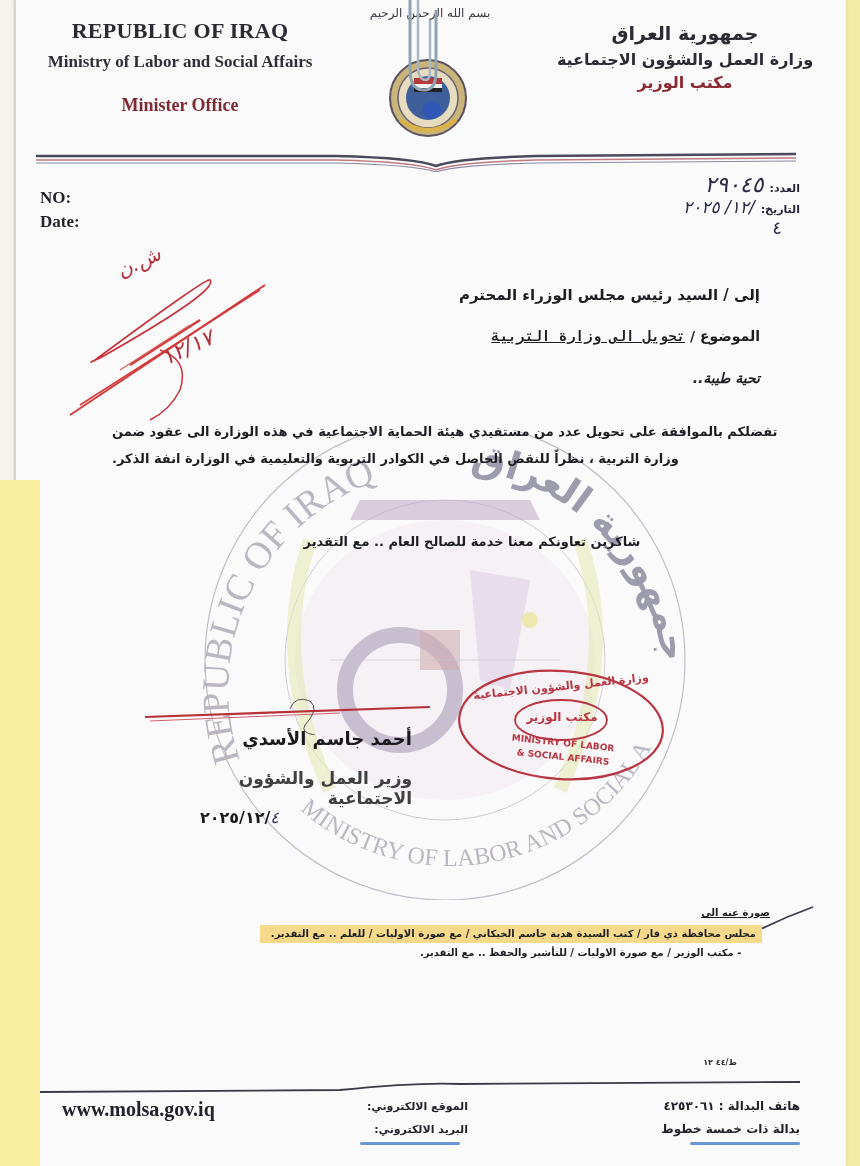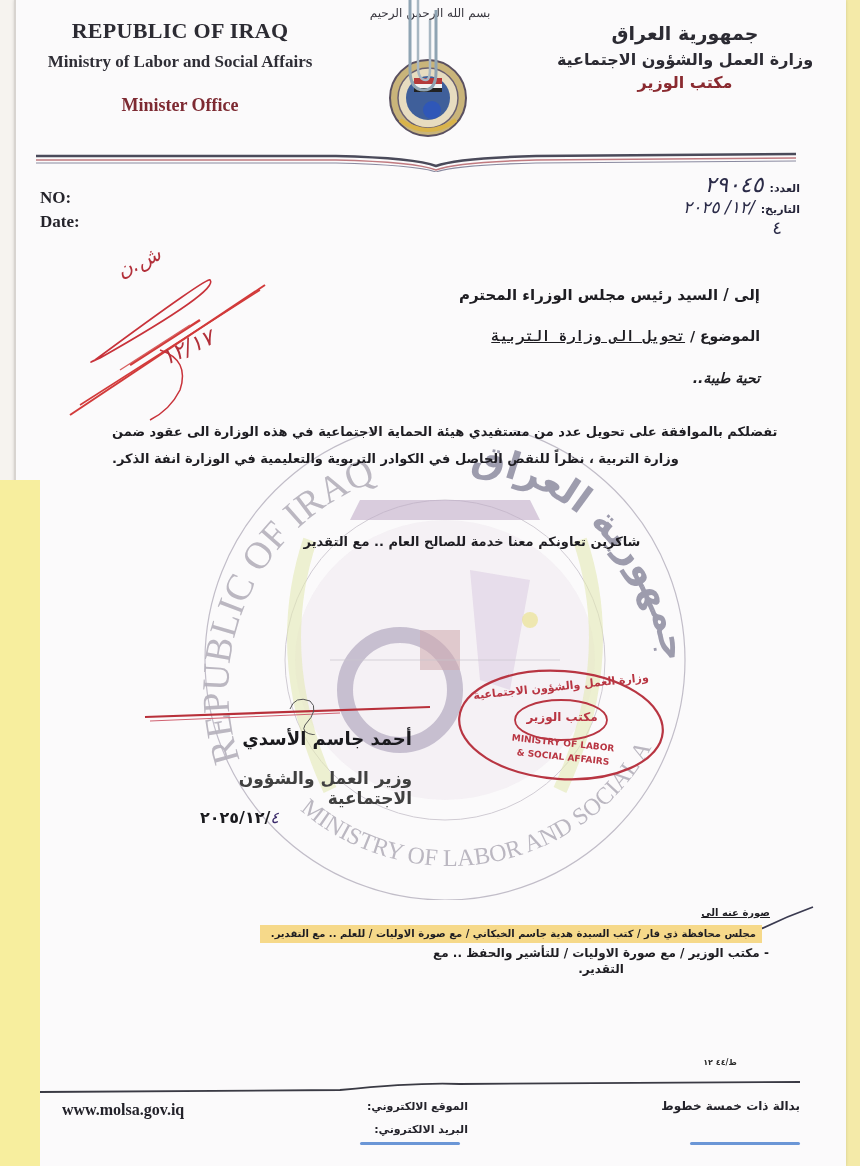--- a/index.html
+++ b/index.html
@@ -68,27 +68,27 @@
     .red-stamp { position: absolute; left: 455px; top: 666px; width: 212px; height: 118px; }
     .red-stamp .ar1 { position: absolute; left: 0; top: 14px; width: 212px; text-align: center; direction: rtl; font-size: 11px; font-weight: bold; color: #b83542; transform: rotate(-6deg); }
     .red-stamp .ar2 { position: absolute; left: 62px; top: 44px; width: 90px; text-align: center; direction: rtl; font-size: 12px; font-weight: bold; color: #b83542; }
     .red-stamp .en1 { position: absolute; left: 18px; top: 72px; width: 180px; text-align: center; font-size: 9px; font-weight: bold; color: #b83542; transform: rotate(6deg); }
     .red-stamp .en2 { position: absolute; left: 18px; top: 86px; width: 180px; text-align: center; font-size: 9px; font-weight: bold; color: #b83542; transform: rotate(6deg); }
 
     
     .cc-title { position: absolute; left: 660px; top: 907px; width: 110px; text-align: right; direction: rtl; font-size: 10px; font-weight: bold; color: #1e1d22; text-decoration: underline; }
     .cc-tick { position: absolute; left: 755px; top: 905px; width: 60px; height: 30px; }
     .cc-line1 { position: absolute; left: 260px; top: 925px; width: 502px; height: 18px; background: #f6d98a; direction: rtl; text-align: right; padding-right: 6px; font-size: 10px; font-weight: bold; color: #1e1d22; line-height: 18px; }
-    .cc-line2 { position: absolute; left: 420px; top: 945px; width: 362px; direction: rtl; text-align: center; font-size: 12px; font-weight: bold; color: #1e1d22; line-height: 16px; }
+    .cc-line2 { position: absolute; left: 420px; top: 945px; width: 362px; direction: rtl; text-align: left; font-size: 10px; font-weight: bold; color: #1e1d22; line-height: 16px; }
 
     .ref-code { position: absolute; left: 700px; top: 1058px; width: 40px; text-align: center; font-size: 8px; font-weight: bold; color: #2a2a2a; direction: rtl; }
 
     
     .ftr-rule { position: absolute; left: 40px; top: 1080px; width: 760px; height: 14px; }
-    .ftr-en { position: absolute; left: 62px; top: 1098px; font-family: "Liberation Serif", serif; font-weight: bold; font-size: 16px; color: #23222a; line-height: 23px; }
+    .ftr-en { position: absolute; left: 62px; top: 1098px; font-family: "Liberation Serif", serif; font-weight: bold; font-size: 20px; color: #23222a; line-height: 23px; }
     .ftr-ar-labels { position: absolute; left: 348px; top: 1095px; width: 120px; direction: rtl; text-align: right; font-size: 11px; font-weight: bold; color: #23222a; line-height: 23px; }
     .ftr-ar-right { position: absolute; left: 620px; top: 1095px; width: 180px; direction: rtl; text-align: right; font-size: 12px; font-weight: bold; color: #23222a; line-height: 23px; }
     .blue-mark { position: absolute; height: 3px; background: #3b74c9; border-radius: 2px; opacity: 0.75; }
   </style>
 </head>
 <body>
 
 <div class="yellow-right"></div>
 <div class="paper"></div>
 <div class="paper-left-edge"></div>
@@ -231,15 +231,16 @@
 </svg>
 <div class="ftr-en">
   <div>www.molsa.gov.iq</div>
 </div>
 <div class="ftr-ar-labels">
   <div>الموقع الالكتروني:</div>
   <div>البريد الالكتروني:</div>
 </div>
 <div class="blue-mark" style="left:360px;top:1142px;width:100px;"></div>
 <div class="ftr-ar-right">
+  <div>هاتف البدالة : ٤٢٥٣٠٦١</div>
   <div>بدالة ذات خمسة خطوط</div>
 </div>
 <div class="blue-mark" style="left:690px;top:1142px;width:110px;"></div>
 
 </body></html>

